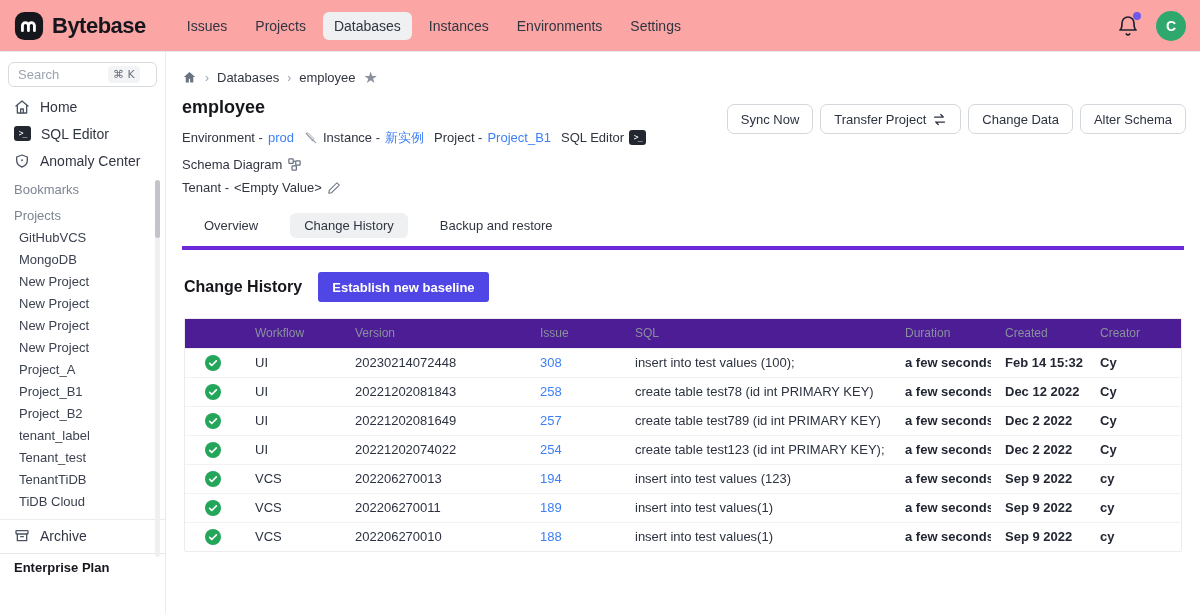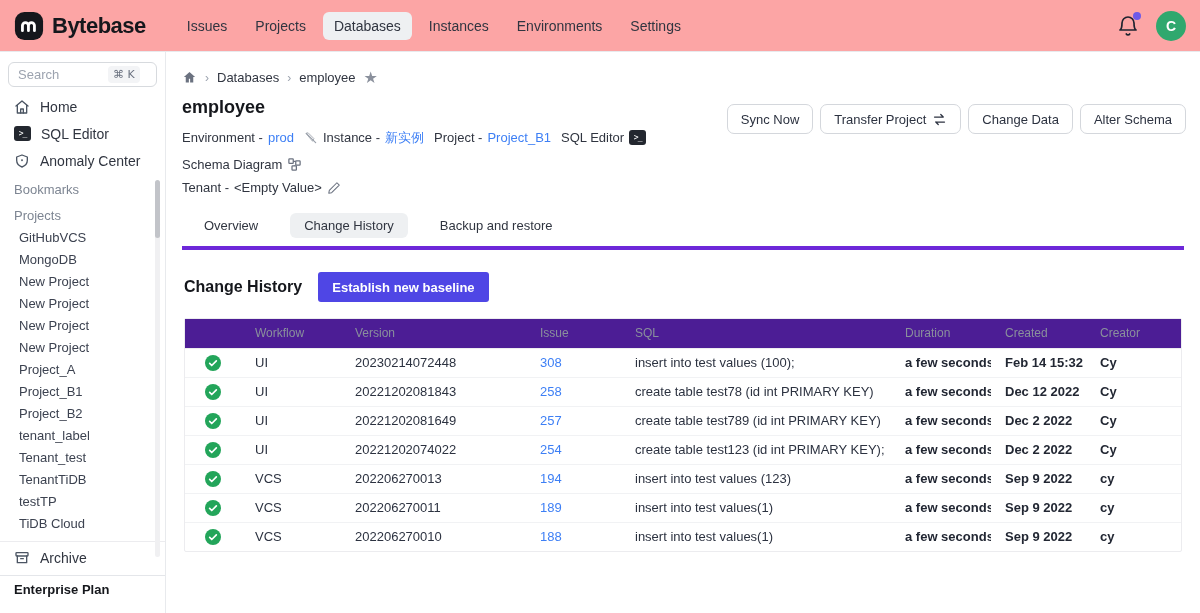--- a/index.html
+++ b/index.html
@@ -176,21 +176,20 @@
       <div class="proj-item">New Project</div>
       <div class="proj-item">New Project</div>
       <div class="proj-item">New Project</div>
       <div class="proj-item">New Project</div>
       <div class="proj-item">Project_A</div>
       <div class="proj-item">Project_B1</div>
       <div class="proj-item">Project_B2</div>
       <div class="proj-item">tenant_label</div>
       <div class="proj-item">Tenant_test</div>
       <div class="proj-item">TenantTiDB</div>
-      <div class="proj-item">testTP</div>
       <div class="proj-item">TiDB Cloud</div>
     </div>
 
     <div class="side-divider"></div>
     <div class="side-archive">
       <span class="icon-gray">
         <svg width="16" height="16" viewBox="0 0 24 24" fill="none" stroke="#4b5563" stroke-width="2" stroke-linecap="round" stroke-linejoin="round">
           <rect x="3" y="4" width="18" height="5" rx="1"></rect>
             <path d="M5 9v10h14V9"></path>
             <path d="M10 13h4"></path>

